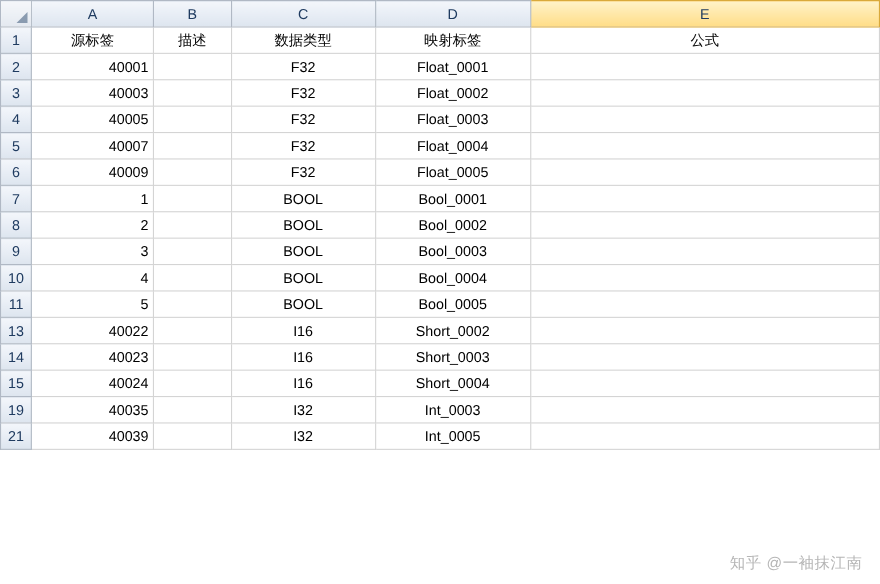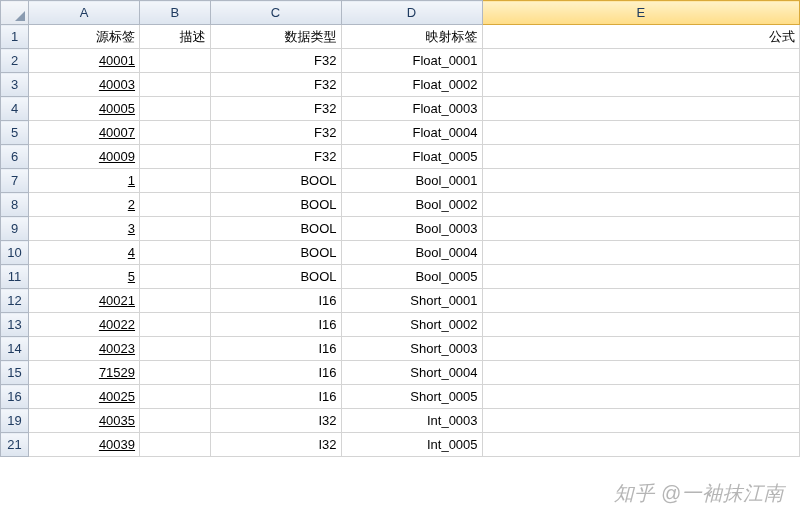--- a/index.html
+++ b/index.html
@@ -68,29 +68,28 @@
       background: linear-gradient(#f3f6fb, #dde5ef);
       text-align: center;
       color: #1f3b60;
       border: 1px solid #b0b8c4;
     }
     .col-A { width: 110px; }
     .col-B { width: 70px; }
     .col-C { width: 130px; }
     .col-D { width: 140px; }
     .col-E { width: 315px; }
-    .text-left { text-align: right; }
-    .text-right { text-align: right; text-decoration: underline; }
+    .text-left { text-align: center; }
+    .text-right { text-align: right; }
     .watermark {
       position: absolute;
       right: 16px;
-      bottom: 24px;
+      bottom: 10px;
       color: rgba(120,120,120,0.55);
-      font-size: 20px;
-      font-style: italic;
+      font-size: 14px;
       pointer-events: none;
       letter-spacing: 0.5px;
     }
   </style>
 </head>
 <body>
 
 <div class="spreadsheet">
 
   <div class="row">
@@ -194,28 +193,20 @@
 
   <div class="row">
     <div class="cell row-header">11</div>
     <div class="cell col-A text-right">5</div>
     <div class="cell col-B"></div>
     <div class="cell col-C text-left">BOOL</div>
     <div class="cell col-D text-left">Bool_0005</div>
     <div class="cell col-E"></div>
   </div>
 
-  <div class="row">
-    <div class="cell row-header">12</div>
-    <div class="cell col-A text-right">40021</div>
-    <div class="cell col-B"></div>
-    <div class="cell col-C text-left">I16</div>
-    <div class="cell col-D text-left">Short_0001</div>
-    <div class="cell col-E"></div>
-  </div>
 
   <div class="row">
     <div class="cell row-header">13</div>
     <div class="cell col-A text-right">40022</div>
     <div class="cell col-B"></div>
     <div class="cell col-C text-left">I16</div>
     <div class="cell col-D text-left">Short_0002</div>
     <div class="cell col-E"></div>
   </div>
 
@@ -223,35 +214,27 @@
     <div class="cell row-header">14</div>
     <div class="cell col-A text-right">40023</div>
     <div class="cell col-B"></div>
     <div class="cell col-C text-left">I16</div>
     <div class="cell col-D text-left">Short_0003</div>
     <div class="cell col-E"></div>
   </div>
 
   <div class="row">
     <div class="cell row-header">15</div>
-    <div class="cell col-A text-right">71529</div>
+    <div class="cell col-A text-right">40024</div>
     <div class="cell col-B"></div>
     <div class="cell col-C text-left">I16</div>
     <div class="cell col-D text-left">Short_0004</div>
     <div class="cell col-E"></div>
   </div>
 
-  <div class="row">
-    <div class="cell row-header">16</div>
-    <div class="cell col-A text-right">40025</div>
-    <div class="cell col-B"></div>
-    <div class="cell col-C text-left">I16</div>
-    <div class="cell col-D text-left">Short_0005</div>
-    <div class="cell col-E"></div>
-  </div>
 
 
 
   <div class="row">
     <div class="cell row-header">19</div>
     <div class="cell col-A text-right">40035</div>
     <div class="cell col-B"></div>
     <div class="cell col-C text-left">I32</div>
     <div class="cell col-D text-left">Int_0003</div>
     <div class="cell col-E"></div>

